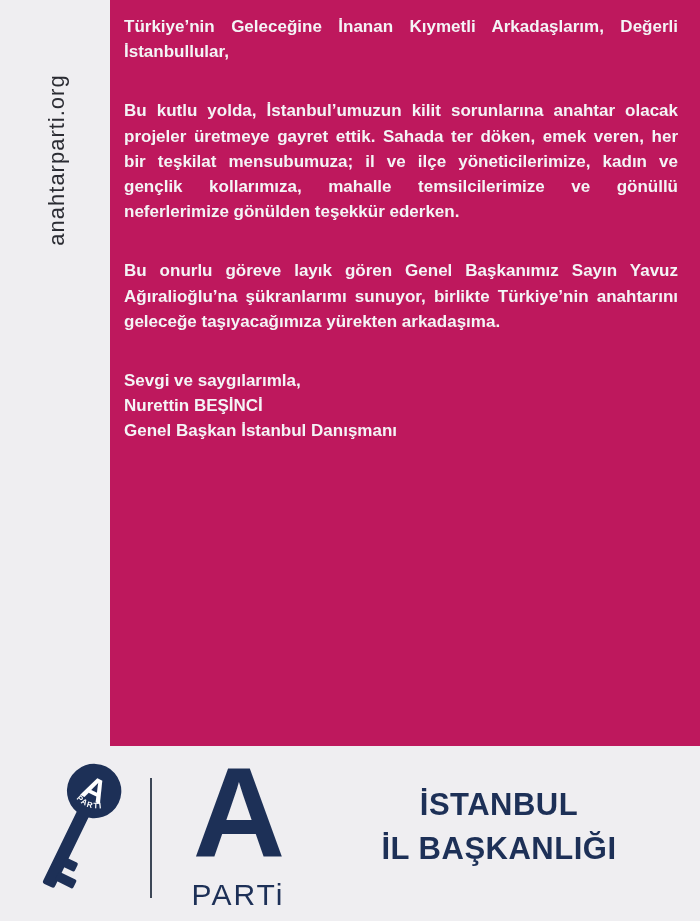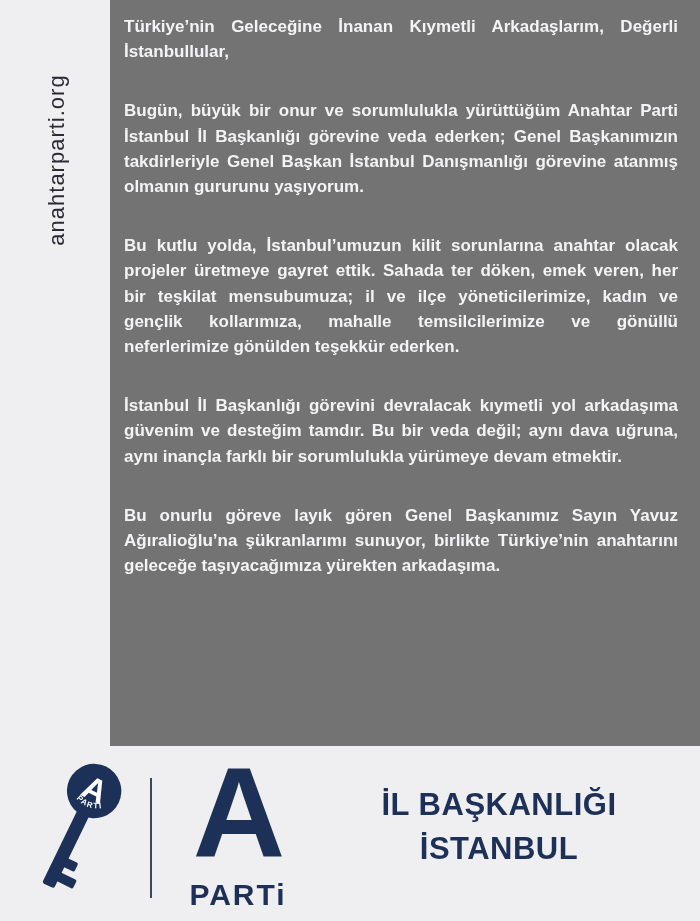--- a/index.html
+++ b/index.html
@@ -14,21 +14,21 @@
     position:absolute;left:57px;top:160px;
     transform:translate(-50%,-50%) rotate(-90deg);
     transform-origin:center;
     white-space:nowrap;
     font-size:22px;font-weight:400;letter-spacing:1px;color:#2b2c33;
   }
   
   .letter{
     position:absolute;left:110px;top:0;width:590px;height:746px;
     box-sizing:border-box;
-    background:#737373;
+    background:#be185d;
     color:#f4f4f6;
     padding:14px 22px 0 14px;
     font-size:17px;font-weight:bold;line-height:25.2px;
     text-align:justify;
   }
   .letter p{margin:0 0 34px 0;}
   .signature{margin-top:32px;}
   .signature div{text-align:left;line-height:25.2px;}
   
   .footer{
@@ -42,43 +42,46 @@
     margin-left:12px;margin-top:8px;
   }
   .party-logo{
     flex:0 0 auto;width:140px;margin-left:16px;margin-top:6px;
     text-align:center;color:#1d3057;
   }
   .party-logo .big-a{
     font-size:128px;line-height:0.82;font-weight:bold;letter-spacing:-2px;
   }
   .party-logo .word{
-    font-size:30px;font-weight:bold;letter-spacing:2px;margin-top:12px;
+    font-size:30px;font-weight:normal;letter-spacing:2px;margin-top:12px;
   }
   .org-block{
     flex:1 1 auto;text-align:center;color:#1d3057;
     font-weight:bold;font-size:31px;line-height:44px;letter-spacing:0.5px;
     margin-top:-14px;margin-right:10px;
   }
 </style>
 </head>
 <body>
 
 <div class="sidebar">
   <div class="sidebar-url">anahtarparti.org</div>
 </div>
 
 <div class="letter">
   <div>
       <p>Türkiye’nin Geleceğine İnanan Kıymetli Arkadaşlarım, Değerli İstanbullular,</p>
-      <p>Bugün, büyük bir onur ve sorumlulukla yürüttüğüm Anahtar Parti İstanbul İl Başkanlığı görevine veda ederken; Genel Başkanımızın takdirleriyle Genel Başkan İstanbul Danışmanlığı görevine atanmış olmanın gururunu yaşıyorum.</p>
       <p>Bu kutlu yolda, İstanbul’umuzun kilit sorunlarına anahtar olacak projeler üretmeye gayret ettik. Sahada ter döken, emek veren, her bir teşkilat mensubumuza; il ve ilçe yöneticilerimize, kadın ve gençlik kollarımıza, mahalle temsilcilerimize ve gönüllü neferlerimize gönülden teşekkür ederken.</p>
-      <p>İstanbul İl Başkanlığı görevini devralacak kıymetli yol arkadaşıma güvenim ve desteğim tamdır. Bu bir veda değil; aynı dava uğruna, aynı inançla farklı bir sorumlulukla yürümeye devam etmektir.</p>
       <p>Bu onurlu göreve layık gören Genel Başkanımız Sayın Yavuz Ağıralioğlu’na şükranlarımı sunuyor, birlikte Türkiye’nin anahtarını geleceğe taşıyacağımıza yürekten arkadaşıma.</p>
     </div>
+  <div class="signature">
+    <div>Sevgi ve saygılarımla,</div>
+    <div>Nurettin BEŞİNCİ</div>
+    <div>Genel Başkan İstanbul Danışmanı</div>
+  </div>
 </div>
 
 <div class="footer">
   <div class="key-wrap">
     <svg viewBox="-14 -2 114 174" xmlns="http://www.w3.org/2000/svg" aria-hidden="true">
       <g transform="rotate(26 50 36)" fill="#1d3057">
         <circle cx="50" cy="36" r="31"></circle>
         <rect x="42.5" y="58" width="15" height="98" rx="3"></rect>
         <rect x="54" y="118" width="16" height="11" rx="2"></rect>
         <rect x="54" y="136" width="23" height="11" rx="2"></rect>
@@ -92,16 +95,16 @@
   </div>
 
   <div class="divider"></div>
 
   <div class="party-logo">
     <div class="big-a">A</div>
     <div class="word">PARTi</div>
   </div>
 
   <div class="org-block">
+    <div>İSTANBUL</div>
     <div>İL BAŞKANLIĞI</div>
-    <div>İSTANBUL</div>
   </div>
 </div>
 
 </body></html>

